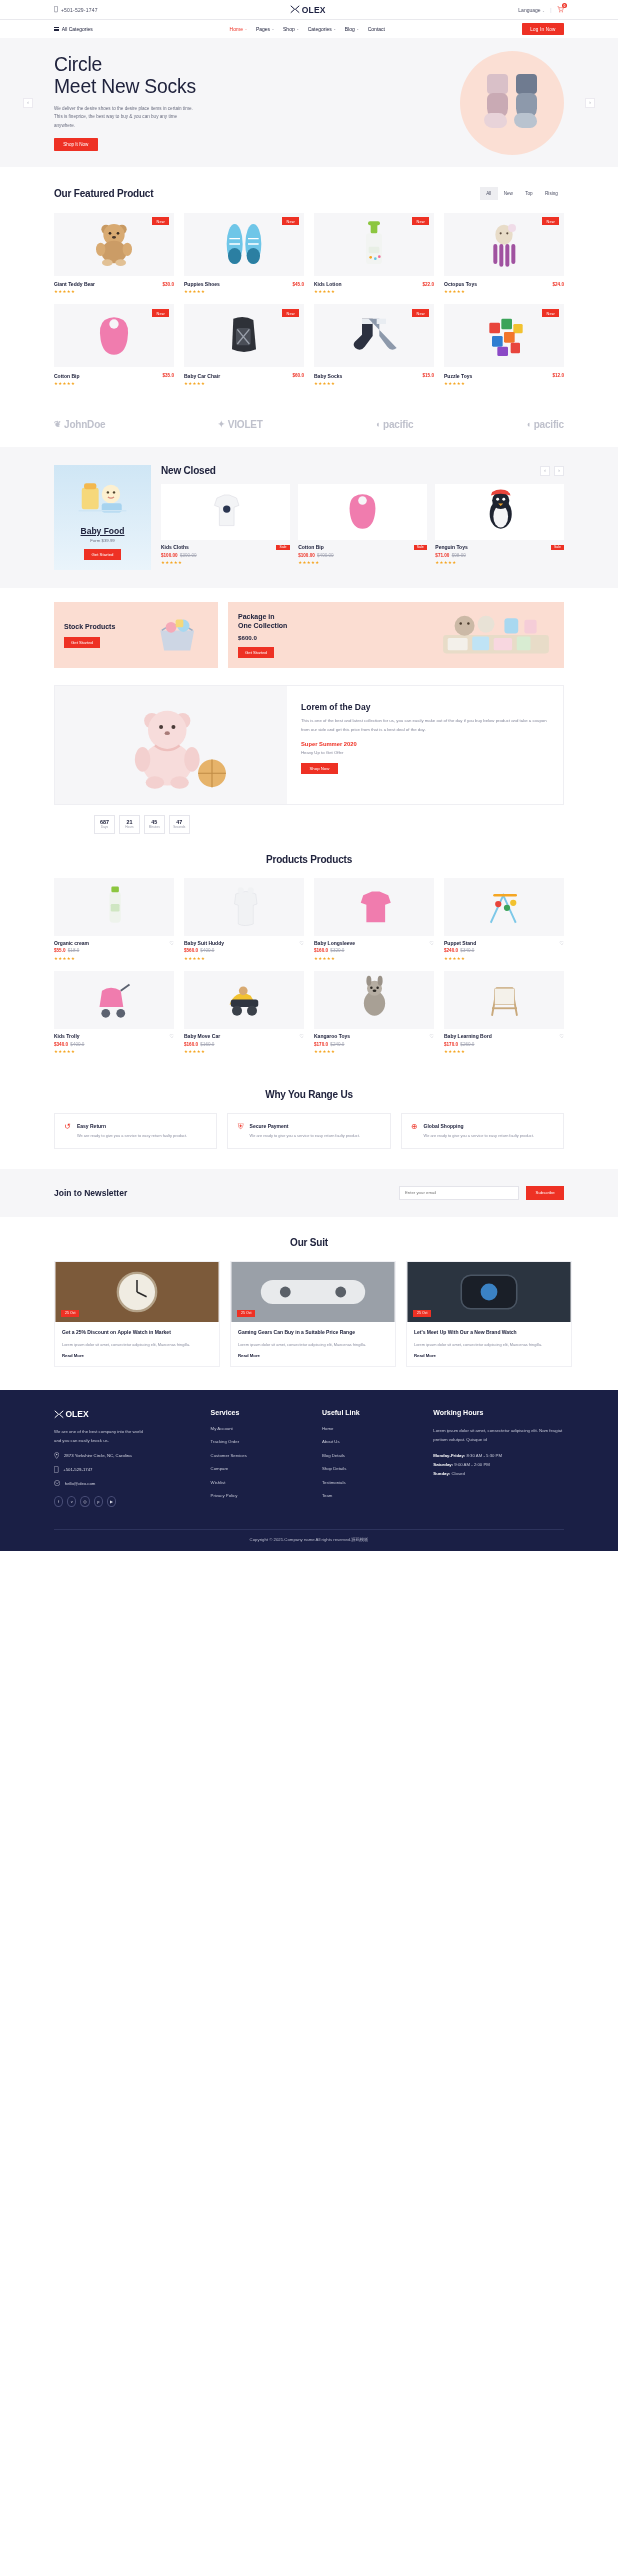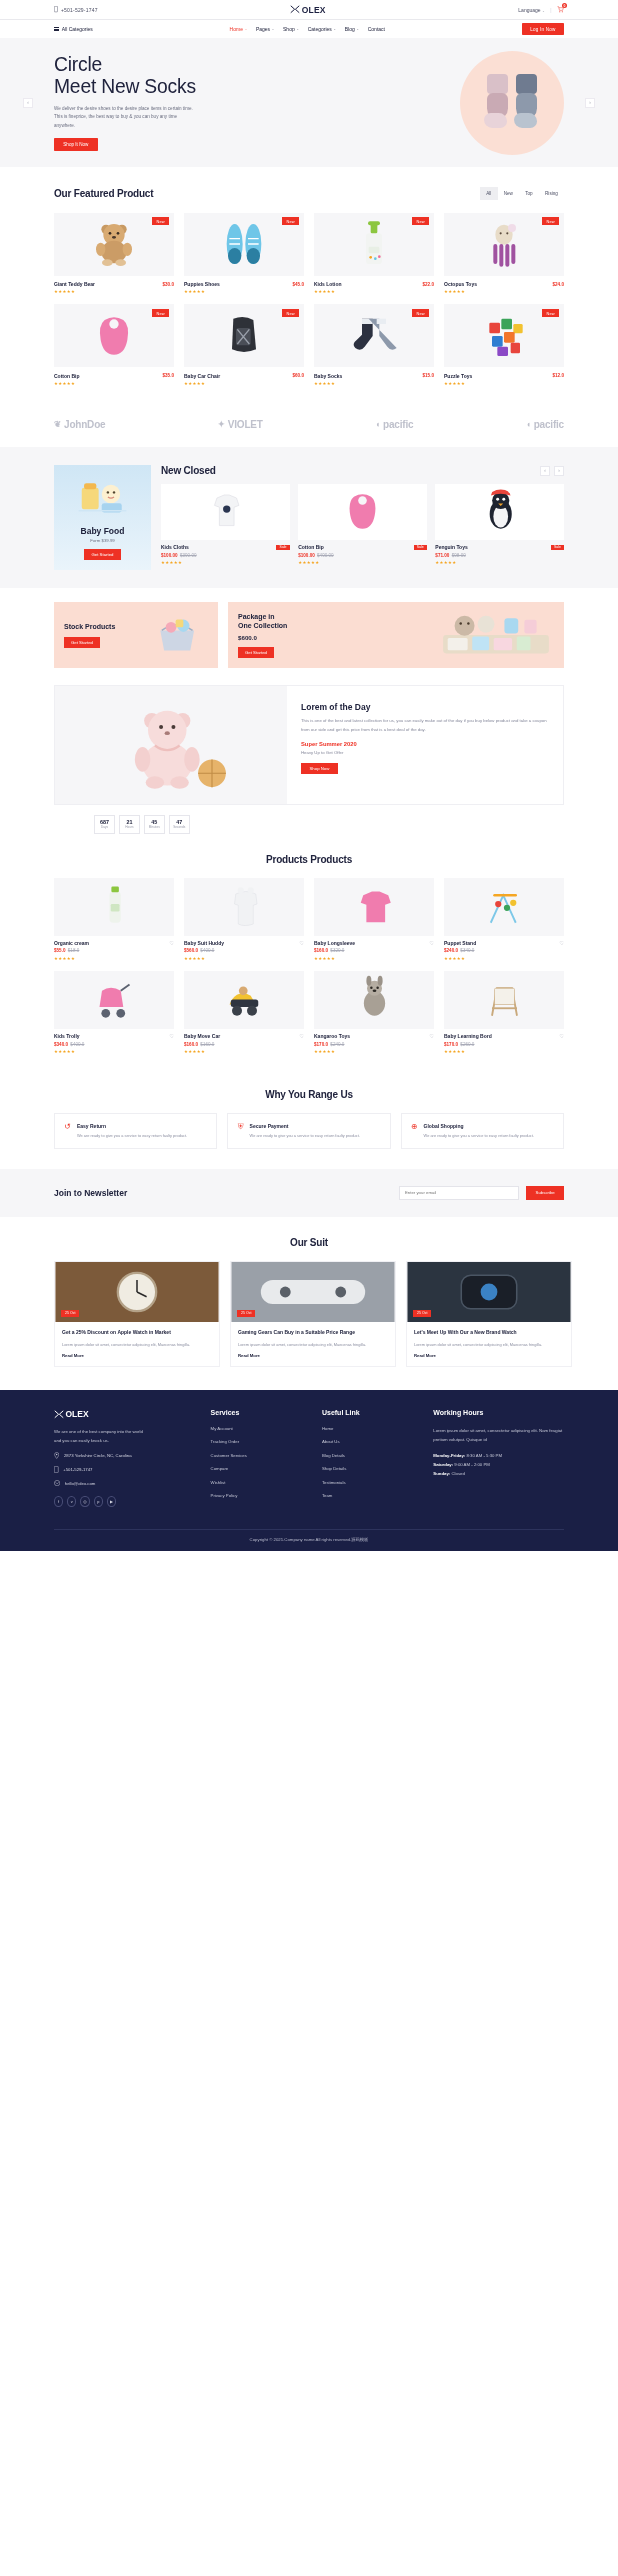--- a/index.html
+++ b/index.html
@@ -105,21 +105,21 @@
 
   
   .arrival { background: #f6f6f8; padding: 18.5px 0; }
   .arrival-inner { display: flex; gap: 10px; }
   .promo-card {
     width: 97px; background: linear-gradient(180deg,#cfe6f5 0%, #eaf4fb 100%);
     padding: 9.3px 7.7px; text-align: center; display: flex; flex-direction: column;
     align-items: center; justify-content: flex-start;
   }
   .promo-art { height: 45px; display: flex; align-items: center; justify-content: center; }
-  .promo-title { font-size: 8.5px; font-weight: 700; color: #20233d; margin-top: 6.2px; }
+  .promo-title { font-size: 8.5px; font-weight: 700; color: #20233d; margin-top: 6.2px; text-decoration: underline; }
   .promo-sub { font-size: 4.3px; color: #6b6e80; margin-top: 2.3px; }
   .btn-get { background: #ee3124; color: #fff; font-size: 4.3px; padding: 3.1px 7.7px; border: none; margin-top: 6.2px; }
   .arrival-right { flex: 1; }
   .arrival-head { display: flex; align-items: center; justify-content: space-between; margin-bottom: 7.7px; }
   .arrows { display: flex; gap: 3.9px; }
   .sq-arrow {
     width: 10px; height: 10px; background: #fff; border: 0.8px solid #e8e8ee;
     display: flex; align-items: center; justify-content: center; font-size: 4.6px; color: #9a9cab;
   }
   .agrid { display: grid; grid-template-columns: repeat(3, 1fr); gap: 8.5px; }

